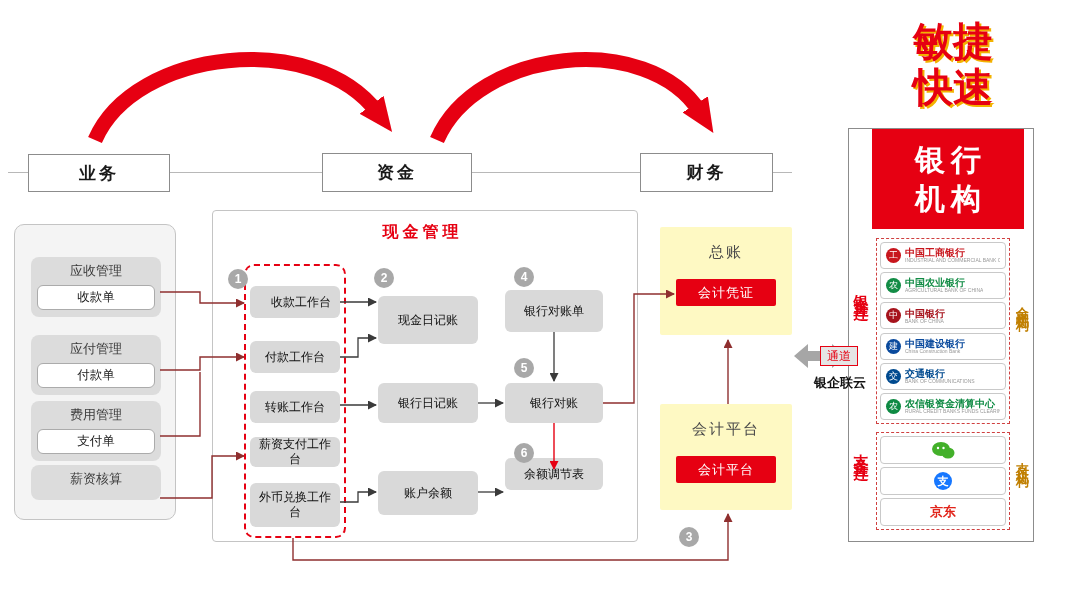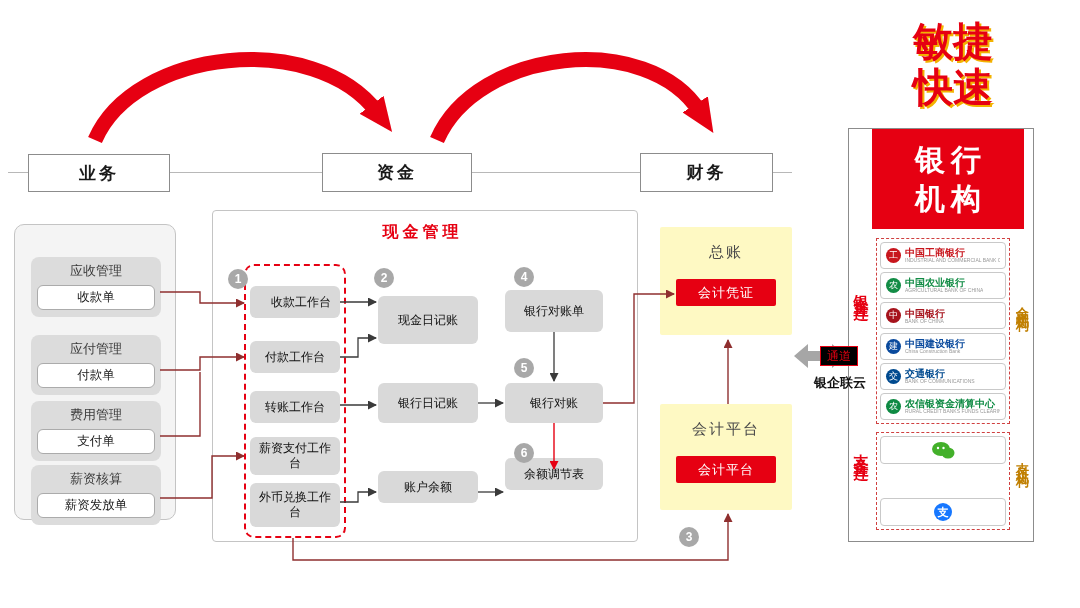--- a/index.html
+++ b/index.html
@@ -26,21 +26,21 @@
           text-align:center; font-size:12px; color:#111; line-height:1.25; padding:2px 4px; z-index:4; }
 
   .badge { position:absolute; width:20px; height:20px; border-radius:50%; background:#a8a8a8; color:#fff; font-size:12px;
            font-weight:bold; display:flex; align-items:center; justify-content:center; z-index:12; }
 
   .ledger-box { position:absolute; left:660px; width:132px; background:#fef9c3; border-radius:2px; text-align:center; z-index:4; }
   .ledger-title { font-size:15px; color:#4a4a4a; letter-spacing:2px; margin-top:16px; }
   .red-btn { width:100px; height:27px; margin:17px auto 0; background:#e60012; color:#fff; font-size:13px; letter-spacing:1px;
              display:flex; align-items:center; justify-content:center; border-radius:2px; }
 
-  .channel-badge { position:absolute; left:820px; top:346px; width:38px; height:20px; background:#000000; border:1px solid #e60012;
+  .channel-badge { position:absolute; left:820px; top:346px; width:38px; height:20px; background:#e5e5e5; border:1px solid #e60012;
                    color:#e60012; font-size:12px; display:flex; align-items:center; justify-content:center; z-index:12; }
   .channel-text { position:absolute; left:795px; top:374px; width:90px; text-align:center; font-size:13px; font-weight:bold; color:#111; z-index:12; }
 
   .right-outer { position:absolute; left:848px; top:128px; width:186px; height:414px; border:1px solid #8c8c8c; background:#fff; z-index:2; }
   .bank-title { position:absolute; left:872px; top:129px; width:152px; height:100px; background:#e60012; color:#fff; z-index:5;
                 display:flex; flex-direction:column; align-items:center; justify-content:center; font-size:30px; font-weight:bold; line-height:1.3; letter-spacing:6px; text-indent:6px; }
   .tagline { position:absolute; left:878px; top:18px; width:150px; text-align:center; font-size:40px; font-weight:bold;
              color:#e60012; line-height:1.15; text-shadow:2px 2px 0 #f3b200; z-index:3; }
 
   .sect-box { position:absolute; left:876px; width:134px; border:1px dashed #d04040; padding:3px; display:flex;
@@ -89,37 +89,36 @@
     <div class="lp-group" style="top:110px;">
       <div class="lp-title">应付管理</div>
       <span class="lp-item">付款单</span>
     </div>
     <div class="lp-group" style="top:176px;">
       <div class="lp-title">费用管理</div>
       <span class="lp-item">支付单</span>
     </div>
     <div class="lp-group" style="top:240px;">
       <div class="lp-title">薪资核算</div>
-      <span class="lp-item">薪资发放单</span>
     </div>
   </div>
 
   <div class="cash-panel"></div>
   <div class="cash-title">现金管理</div>
   <div class="dashed-box"></div>
 
   <div class="gbox" style="left:250px; top:286px; width:90px; height:32px;padding-left:16px;">收款工作台</div>
   <div class="gbox" style="left:250px; top:341px; width:90px; height:32px;">付款工作台</div>
   <div class="gbox" style="left:250px; top:391px; width:90px; height:32px;">转账工作台</div>
-  <div class="gbox" style="left:250px; top:437px; width:90px; height:38px;">薪资支付工作台</div>
+  <div class="gbox" style="left:250px; top:437px; width:90px; height:30px;">薪资支付工作台</div>
   <div class="gbox" style="left:250px; top:483px; width:90px; height:44px;text-align:center;">外币兑换工作台</div>
 
   <div class="gbox" style="left:378px; top:296px; width:100px; height:48px;">现金日记账</div>
   <div class="gbox" style="left:378px; top:383px; width:100px; height:40px;text-align:center;">银行日记账</div>
-  <div class="gbox" style="left:378px; top:471px; width:100px; height:32px;">账户余额</div>
+  <div class="gbox" style="left:378px; top:471px; width:100px; height:44px;">账户余额</div>
 
   <div class="gbox" style="left:505px; top:290px; width:98px; height:42px;">银行对账单</div>
   <div class="gbox" style="left:505px; top:383px; width:98px; height:40px;">银行对账</div>
   <div class="gbox" style="left:505px; top:458px; width:98px; height:32px;">余额调节表</div>
 
   <div class="badge" style="left:228px; top:269px;">1</div>
   <div class="badge" style="left:374px; top:268px;">2</div>
   <div class="badge" style="left:514px; top:267px;">4</div>
   <div class="badge" style="left:514px; top:358px;">5</div>
   <div class="badge" style="left:514px; top:443px;">6</div>
@@ -217,20 +216,23 @@
         <ellipse cx="10" cy="8" rx="9" ry="7" fill="#43b02a"></ellipse>
         <ellipse cx="17" cy="12" rx="6.5" ry="5.5" fill="#43b02a"></ellipse>
         <circle cx="7" cy="7" r="1.2" fill="#fff"></circle>
           <circle cx="12.5" cy="7" r="1.2" fill="#fff"></circle>
       </svg>
     </div>
     <div class="pay-row">
       <i class="pay-icon" style="background-color: rgb(22, 119, 255);">
           <span>支</span>
         </i>
+    </div>
+    <div class="pay-row">
+      <b class="jd-word" style="color: rgb(225, 37, 27);">京东</b>
     </div>
   </div>
 
   <svg class="overlay" width="1080" height="608">
     <defs>
       <marker id="m-dark" markerUnits="userSpaceOnUse" markerWidth="9" markerHeight="9" refX="8" refY="4.5" orient="auto">
         <path d="M0,0 L9,4.5 L0,9 Z" fill="#8f2f2f"></path>
       </marker>
       <marker id="m-blk" markerUnits="userSpaceOnUse" markerWidth="9" markerHeight="9" refX="8" refY="4.5" orient="auto">
         <path d="M0,0 L9,4.5 L0,9 Z" fill="#3a3a3a"></path>

